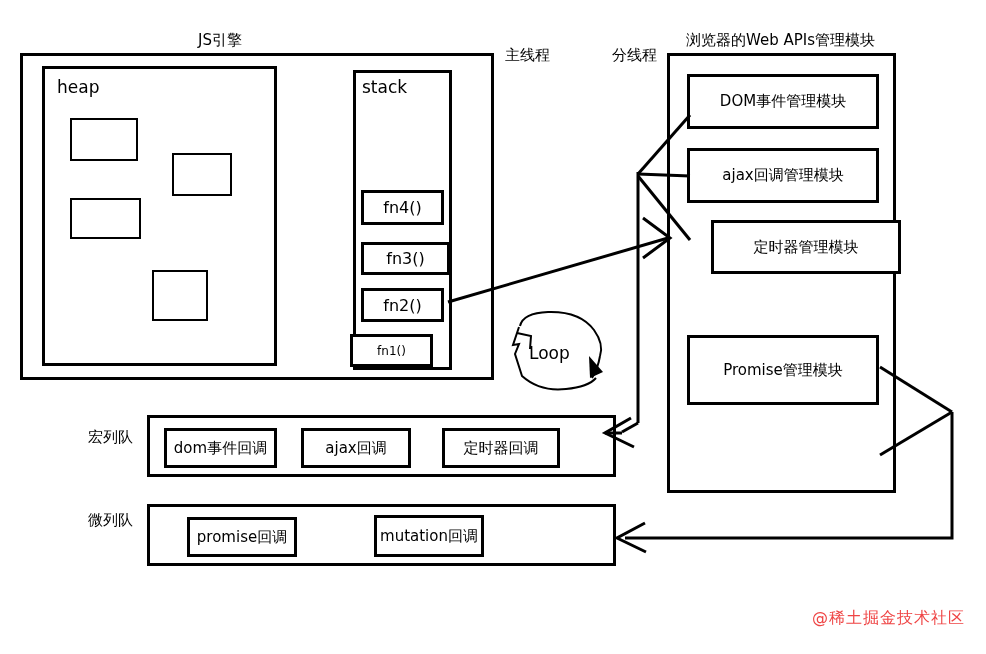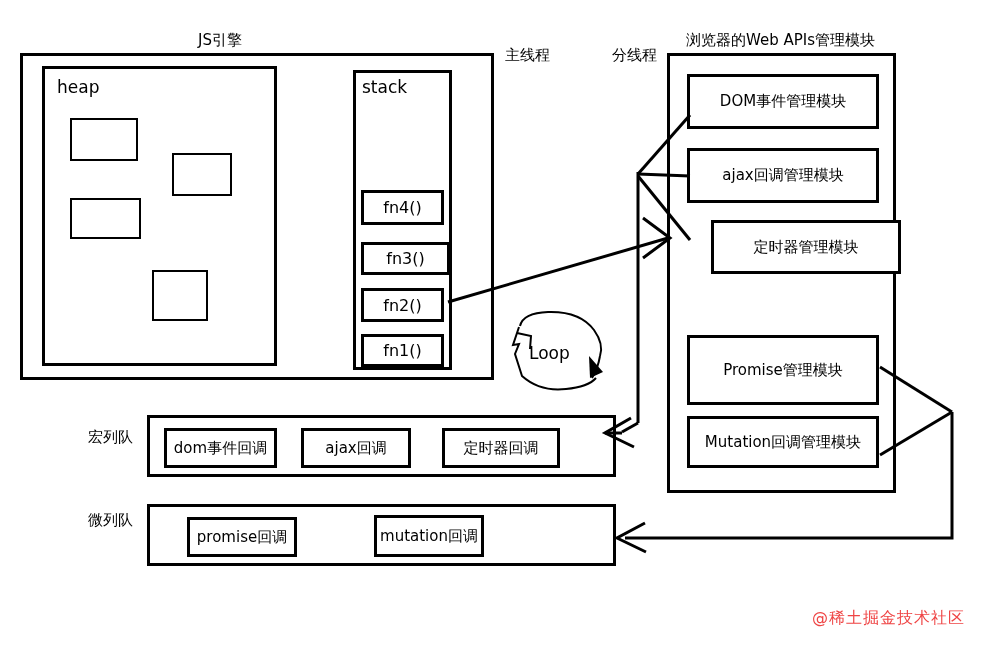--- a/index.html
+++ b/index.html
@@ -75,21 +75,21 @@
 
   <div class="ctr" style="left:361px;top:190px;width:83px;height:35px;font-size:16px;">
     <span>fn4()</span>
   </div>
   <div class="ctr" style="left:361px;top:242px;width:89px;height:33px;font-size:16px;">
     <span>fn3()</span>
   </div>
   <div class="ctr" style="left:361px;top:288px;width:83px;height:34px;font-size:16px;">
     <span>fn2()</span>
   </div>
-  <div class="ctr" style="left:361px;top:334px;width:83px;height:33px;font-size:16px;justify-content:center;">
+  <div class="ctr" style="left:350px;top:334px;width:83px;height:33px;font-size:12px;justify-content:center;">
     <span>fn1()</span>
   </div>
 
   <div class="lbl" style="left:505px;top:48px;font-size:15px;">主线程</div>
 
   <div class="lbl" style="left:612px;top:48px;font-size:15px;">分线程</div>
 
   <div class="lbl" style="left:686px;top:33px;font-size:15px;">浏览器的Web APIs管理模块</div>
 
   <div class="box" style="left:667px;top:53px;width:229px;height:440px;"></div>
@@ -98,23 +98,20 @@
     <span>DOM事件管理模块</span>
   </div>
   <div class="ctr" style="left:687px;top:148px;width:192px;height:55px;font-size:15px;">
     <span>ajax回调管理模块</span>
   </div>
   <div class="ctr" style="left:687px;top:220px;width:190px;height:54px;font-size:15px;margin-left:24px;">
     <span>定时器管理模块</span>
   </div>
   <div class="ctr" style="left:687px;top:335px;width:192px;height:70px;font-size:15px;">
     <span>Promise管理模块</span>
-  </div>
-  <div class="ctr" style="left:687px;top:416px;width:192px;height:52px;font-size:15px;">
-    <span>Mutation回调管理模块</span>
   </div>
 
   <div class="lbl" style="left:88px;top:430px;font-size:15px;">宏列队</div>
 
   <div class="box" style="left:147px;top:415px;width:469px;height:62px;"></div>
 
   <div class="ctr" style="left:164px;top:428px;width:113px;height:40px;font-size:15px;">
     <span>dom事件回调</span>
   </div>
   <div class="ctr" style="left:301px;top:428px;width:110px;height:40px;font-size:15px;">

